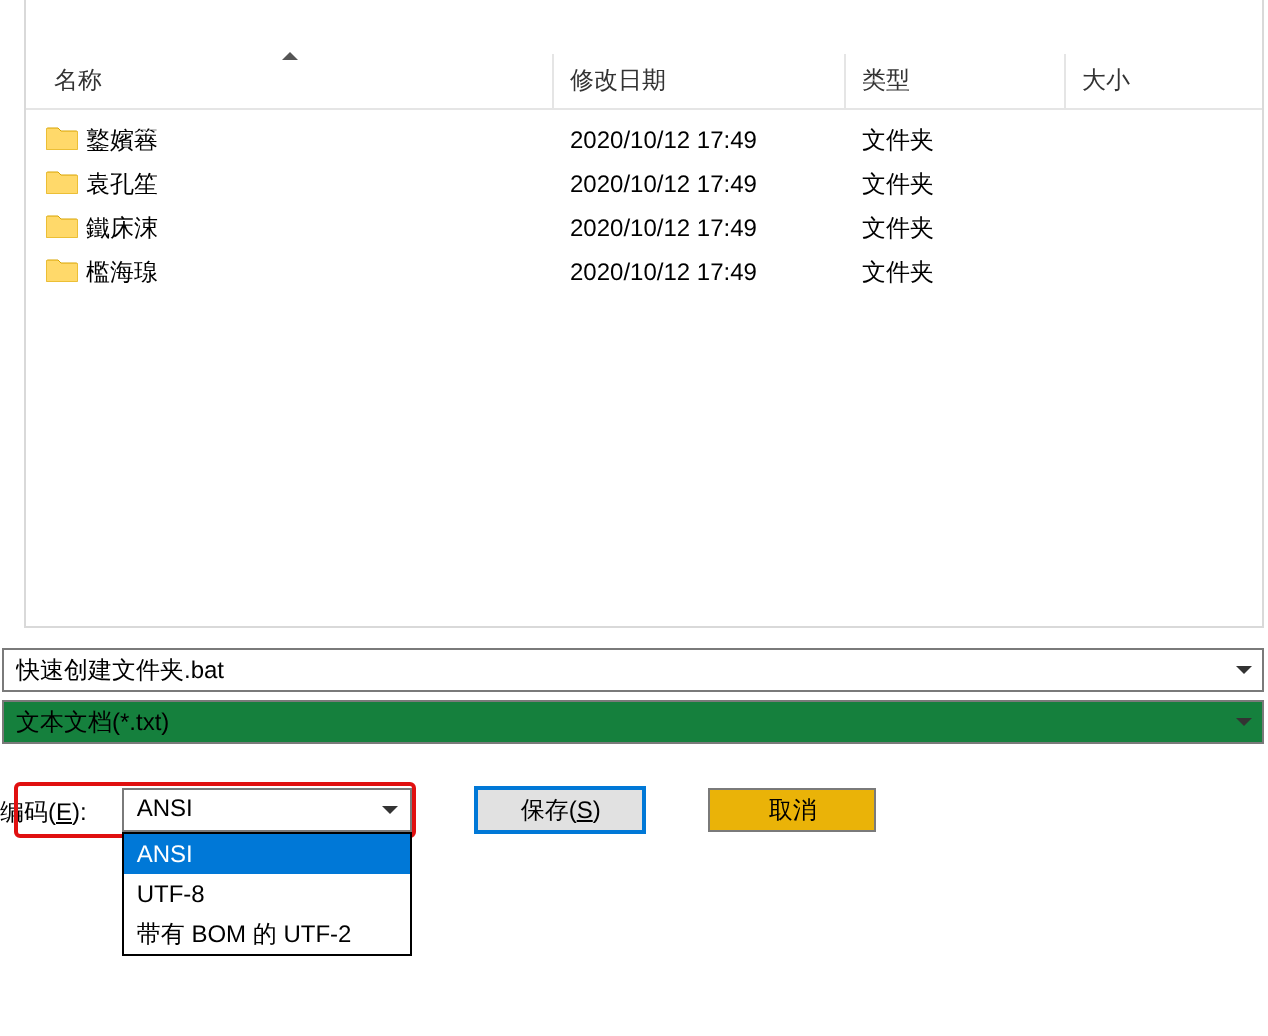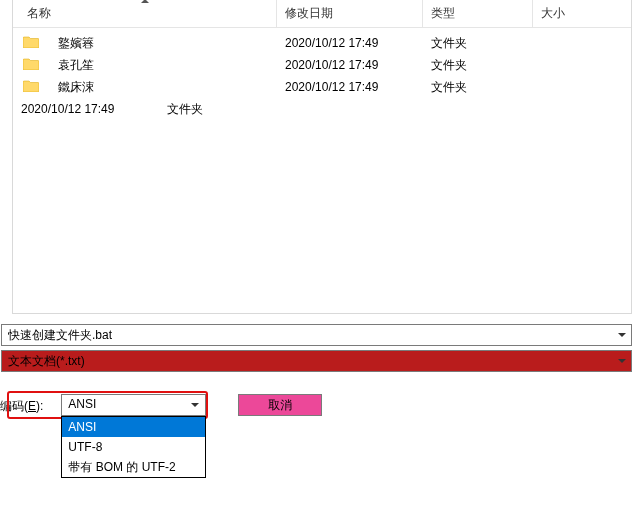--- a/index.html
+++ b/index.html
@@ -23,20 +23,21 @@
       background: #fff;
       overflow: hidden;
     }
     .columns-header {
       display: flex;
       height: 28px;
       align-items: center;
       border-bottom: 1px solid #e5e5e5;
       font-size: 12px;
       color: #333;
+      margin-top: 27px;
     }
     .col {
       padding: 0 8px;
       border-right: 1px solid #e5e5e5;
       height: 100%;
       display: flex;
       align-items: center;
       position: relative;
     }
     .col-name { width: 264px; padding-left: 14px; }
@@ -53,21 +54,21 @@
       border-right: 4px solid transparent;
       border-bottom: 4px solid #555;
     }
     .file-list { padding-top: 4px; }
     .file-row {
       display: flex;
       height: 22px;
       align-items: center;
     }
     .cell { padding: 0 8px; overflow: hidden; white-space: nowrap; }
-    .cell-name { width: 264px; padding-left: 10px; display: flex; align-items: center; gap: 19px; text-align: right; }
+    .cell-name { width: 264px; padding-left: 10px; display: flex; align-items: center; gap: 4px; text-align: right; }
     .cell-date { width: 146px; color: #000; }
     .cell-type { width: 110px; color: #000; }
     .cell-size { flex: 1; }
     .folder-icon {
       width: 16px; height: 13px;
       display: inline-block;
     }
     .bottom-fields { margin: 10px 2px 0 1px; }
     .field-row { margin-bottom: 4px; position: relative; }
     .text-input {
@@ -79,21 +80,21 @@
       font-size: 12px;
       background: #fff;
     }
     .dropdown-readonly {
       width: 100%;
       height: 22px;
       border: 1px solid #7a7a7a;
       padding: 2px 22px 2px 6px;
       font-family: inherit;
       font-size: 12px;
-      background: #b91c1c;
+      background: #15803d;
       cursor: default;
     }
     .dd-caret {
       position: absolute;
       right: 6px;
       top: 50%;
       transform: translateY(-50%);
       width: 0; height: 0;
       border-left: 4px solid transparent;
       border-right: 4px solid transparent;
@@ -156,21 +157,21 @@
       cursor: default;
     }
     .encoding-option.selected {
       background: #0078d7;
       color: #fff;
     }
     .btn {
       width: 84px;
       height: 22px;
       border: 1px solid #7a7a7a;
-      background: #ec4899;
+      background: #eab308;
       font-family: inherit;
       font-size: 12px;
       text-align: center;
       cursor: default;
       margin-left: 16px;
     }
     .btn.primary {
       border: 1px solid #0078d7;
       outline: 1px solid #0078d7;
       background: #e1e1e1;
@@ -223,20 +224,26 @@
           <span><svg class="folder-icon" viewBox="0 0 16 13">
               <path d="M1 2h5l1.5 1.5H15c.55 0 1 .45 1 1V12c0 .55-.45 1-1 1H1c-.55 0-1-.45-1-1V3c0-.55.45-1 1-1z" fill="#FFD96A" stroke="#D9A400" stroke-width="0.5"></path>
             </svg></span>
           <span>鐵床涑</span>
         </div>
         <div class="cell cell-date">2020/10/12 17:49</div>
         <div class="cell cell-type">文件夹</div>
         <div class="cell cell-size"></div>
       </div>
       <div class="file-row">
+        <div class="cell cell-name">
+          <span><svg class="folder-icon" viewBox="0 0 16 13">
+              <path d="M1 2h5l1.5 1.5H15c.55 0 1 .45 1 1V12c0 .55-.45 1-1 1H1c-.55 0-1-.45-1-1V3c0-.55.45-1 1-1z" fill="#FFD96A" stroke="#D9A400" stroke-width="0.5"></path>
+            </svg></span>
+          <span>檻海瑔</span>
+        </div>
         <div class="cell cell-date">2020/10/12 17:49</div>
         <div class="cell cell-type">文件夹</div>
         <div class="cell cell-size"></div>
       </div>
     </div>
 </div>
 
 <div class="bottom-fields">
   <div class="field-row">
     <input class="text-input" value="快速创建文件夹.bat" style="">
@@ -257,14 +264,15 @@
       <span>ANSI</span>
       <span class="dd-caret"></span>
     </div>
     <div class="encoding-dropdown" id="encoding-dropdown">
         <div class="encoding-option selected">ANSI</div>
         <div class="encoding-option">UTF-8</div>
         <div class="encoding-option">带有 BOM 的 UTF-2</div>
       </div>
   </div>
 
+  <button class="btn primary"><span>保存(</span><span class="underline">S</span><span>)</span></button>
   <button class="btn">取消</button>
 </div>
 
 </body></html>

